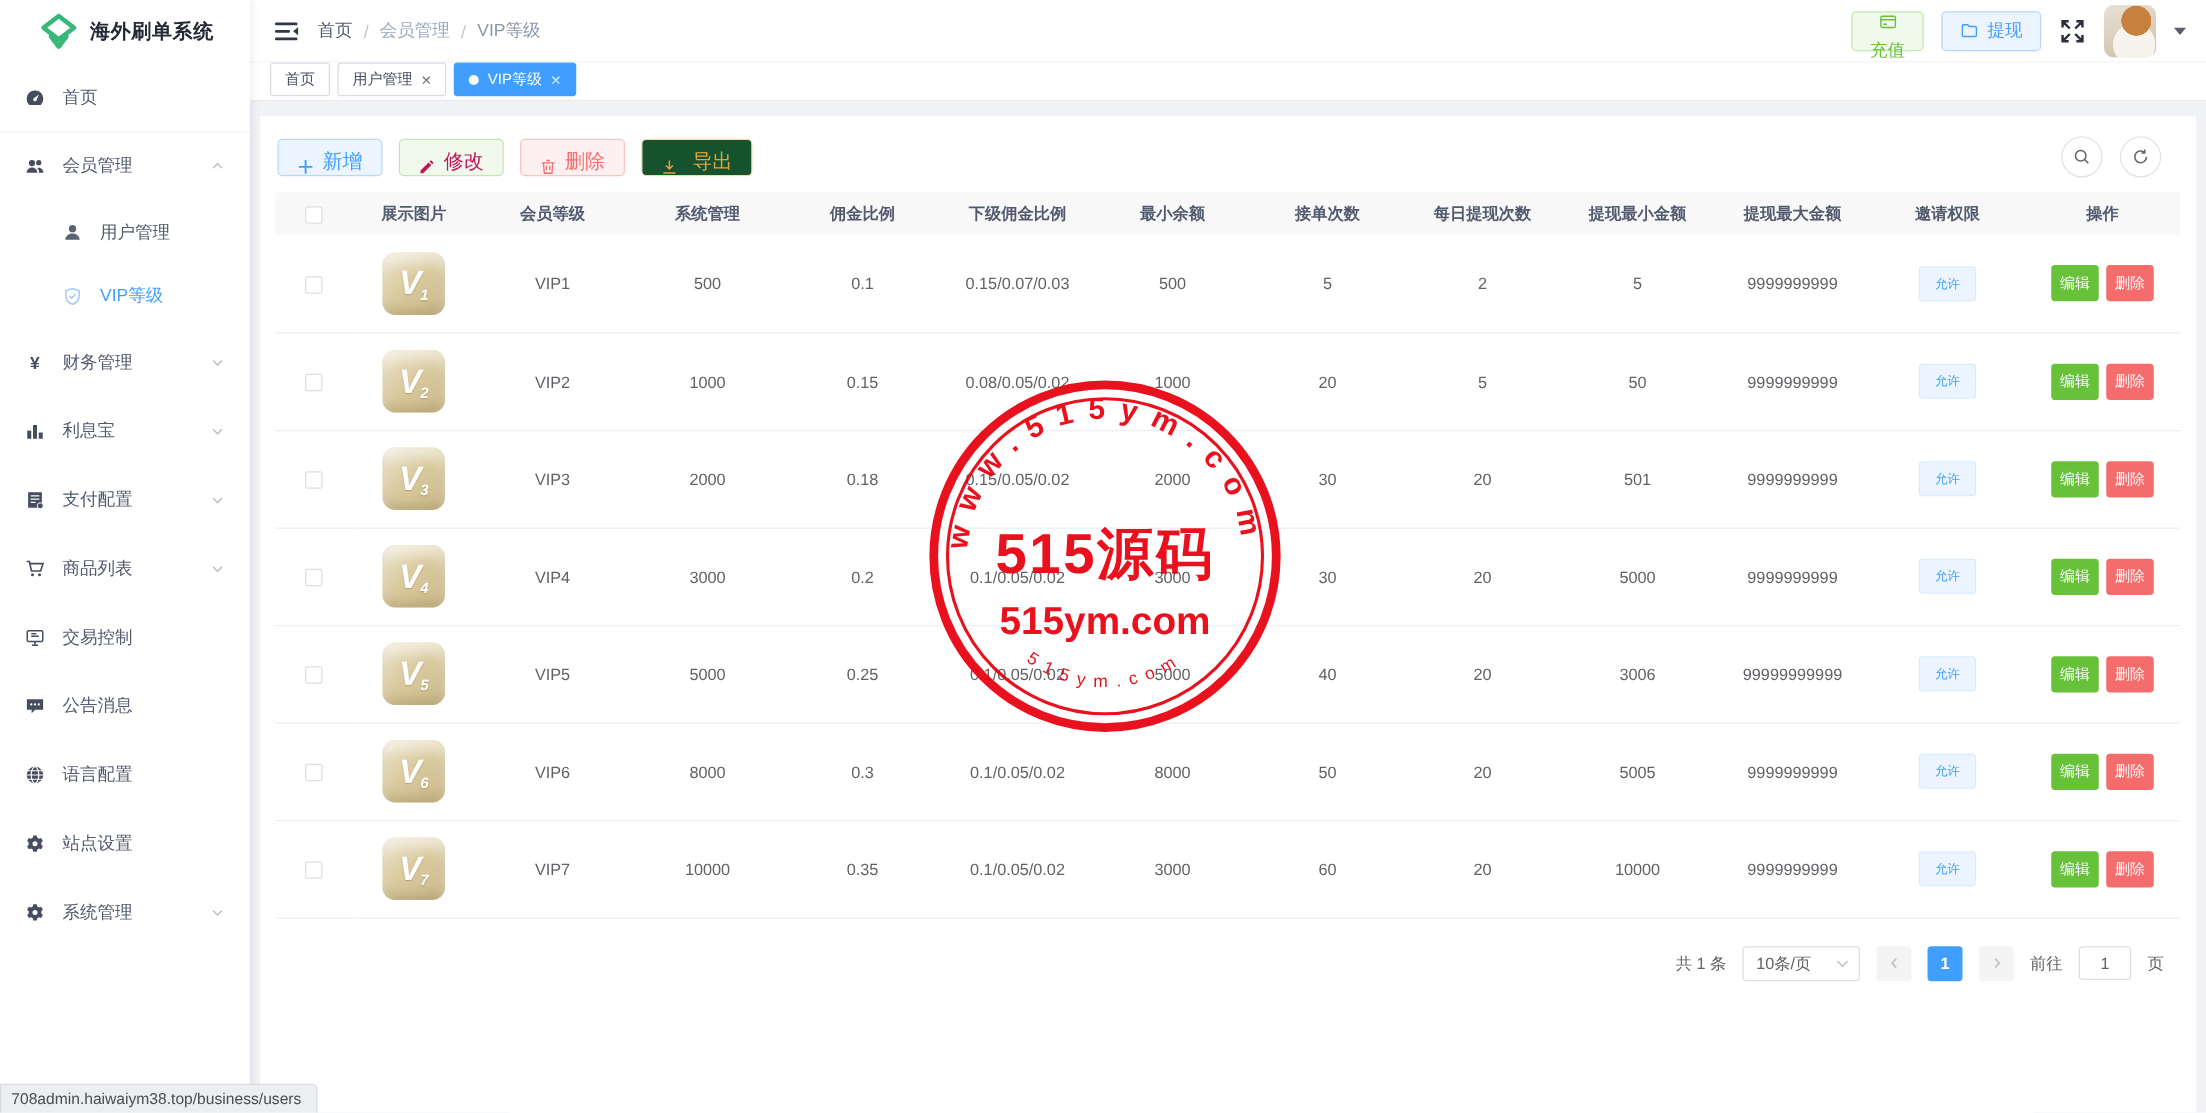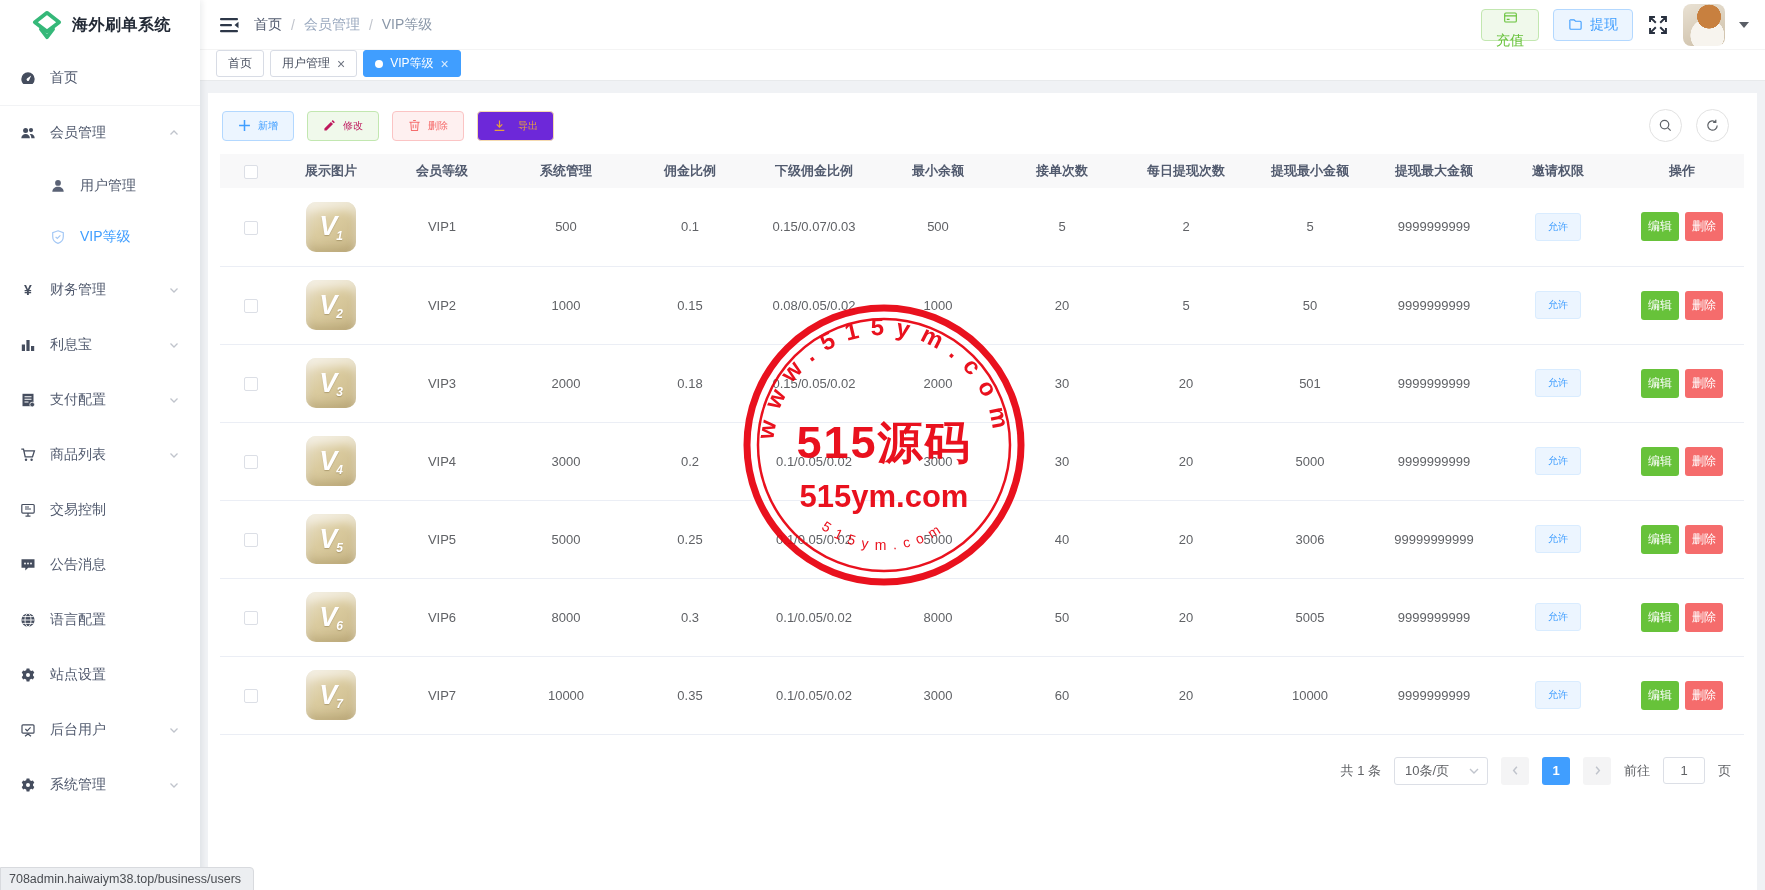--- a/index.html
+++ b/index.html
@@ -54,27 +54,27 @@
   .tab { height:27px; padding:0 11px; border:1px solid #d8dce5; border-radius:3px; background:#fff;
          font-size:12px; color:#495060; display:flex; align-items:center; gap:7px; cursor:pointer; }
   .tab.active { background:#409eff; border-color:#409eff; color:#fff; }
   .tab .dot { width:8px; height:8px; border-radius:50%; background:#fff; }
   .tab-close { font-size:14px; line-height:1; opacity:.8; cursor:pointer; }
 
   .content { position:absolute; top:81px; left:0; right:0; bottom:0; padding:12px 8px 0 8px; }
   .card { background:#fff; height:797px; padding:12px 10px 0 10px; position:relative; }
 
   .toolbar { display:flex; align-items:center; gap:13px; padding:4px 6px 12px 4px; }
-  .tbtn { height:30px; padding:0 15px; font-size:10px; border-radius:4px; border:1px solid; background:#fff;
-          display:flex; align-items:center; gap:7px; cursor:pointer; }
+  .tbtn { height:30px; padding:0 15px; font-size:16px; border-radius:4px; border:1px solid; background:#fff;
+          display:flex; align-items:flex-end; gap:7px; cursor:pointer; }
   .tbtn .ico { width:13px; height:13px; }
   .tbtn.add  { background:#ecf5ff; border-color:#b3d8ff; color:#409eff; }
   .tbtn.mod  { background:#f0f9eb; border-color:#c2e7b0; color:#be185d; }
   .tbtn.del  { background:#fef0f0; border-color:#fbc4c4; color:#f56c6c; }
-  .tbtn.exp  { background:#6d28d9; border-color:#f5dab1; color:#e6a23c;gap:12px; }
+  .tbtn.exp  { background:#14532d; border-color:#f5dab1; color:#e6a23c;gap:12px; }
   .toolbar-right { margin-left:auto; display:flex; gap:14px; padding-right:12px; }
   .circle-btn { width:33px; height:33px; border-radius:50%; border:1px solid #e2e2e2; background:#fff;
                 display:flex; align-items:center; justify-content:center; color:#5f6368; cursor:pointer; }
   .circle-btn .ico { width:15px; height:15px; }
 
   table { border-collapse:collapse; table-layout:fixed; width:1524px; margin-left:2px; }
   thead th { background:#f8f8f9; height:34px; font-size:13px; font-weight:bold; color:#515a6e; text-align:center; }
   tbody td { height:78px; text-align:center; font-size:13px; color:#606266; border-bottom:1px solid #ebeef5;
              background:#fff; }
   .checkbox { display:inline-block; width:14px; height:14px; border:1px solid #dcdfe6; border-radius:2px;
@@ -262,34 +262,20 @@
         <span class="mi-label">语言配置</span>
       </div>
       <div class="menu-item">
         <span class="ico mi-icon">
           <svg viewBox="0 0 16 16">
             <path fill="currentColor" d="M6.6 1.4h2.8l.4 1.8c.5.2 1 .5 1.4.8l1.7-.6 1.4 2.4-1.3 1.2a5.3 5.3 0 0 1 0 1.8l1.3 1.2-1.4 2.4-1.7-.6c-.4.3-.9.6-1.4.8l-.4 1.8H6.6l-.4-1.8a5.6 5.6 0 0 1-1.4-.8l-1.7.6-1.4-2.4 1.3-1.2a5.3 5.3 0 0 1 0-1.8L1.7 5.8l1.4-2.4 1.7.6c.4-.3.9-.6 1.4-.8z"></path>
             <circle cx="8" cy="8" r="2" fill="#fff"></circle>
           </svg>
         </span>
         <span class="mi-label">站点设置</span>
-      </div>
-      <div class="menu-item">
-        <span class="ico mi-icon">
-          <svg viewBox="0 0 16 16" fill="none" stroke="currentColor" stroke-width="1.2">
-            <rect x="2" y="2.8" width="12" height="8.4" rx="1"></rect>
-            <path d="M5.4 7l1.8 1.8 3.4-3.4M5 14.2l3-2.3 3 2.3"></path>
-          </svg>
-        </span>
-        <span class="mi-label">后台用户</span>
-        <span class="ico chev">
-          <svg viewBox="0 0 12 12" fill="none" stroke="currentColor" stroke-width="1.3">
-            <path d="M2.5 4.5L6 8l3.5-3.5"></path>
-          </svg>
-        </span>
       </div>
       <div class="menu-item">
         <span class="ico mi-icon">
           <svg viewBox="0 0 16 16">
             <path fill="currentColor" d="M6.6 1.4h2.8l.4 1.8c.5.2 1 .5 1.4.8l1.7-.6 1.4 2.4-1.3 1.2a5.3 5.3 0 0 1 0 1.8l1.3 1.2-1.4 2.4-1.7-.6c-.4.3-.9.6-1.4.8l-.4 1.8H6.6l-.4-1.8a5.6 5.6 0 0 1-1.4-.8l-1.7.6-1.4-2.4 1.3-1.2a5.3 5.3 0 0 1 0-1.8L1.7 5.8l1.4-2.4 1.7.6c.4-.3.9-.6 1.4-.8z"></path>
             <circle cx="8" cy="8" r="2" fill="#fff"></circle>
           </svg>
         </span>
         <span class="mi-label">系统管理</span>
         <span class="ico chev">

